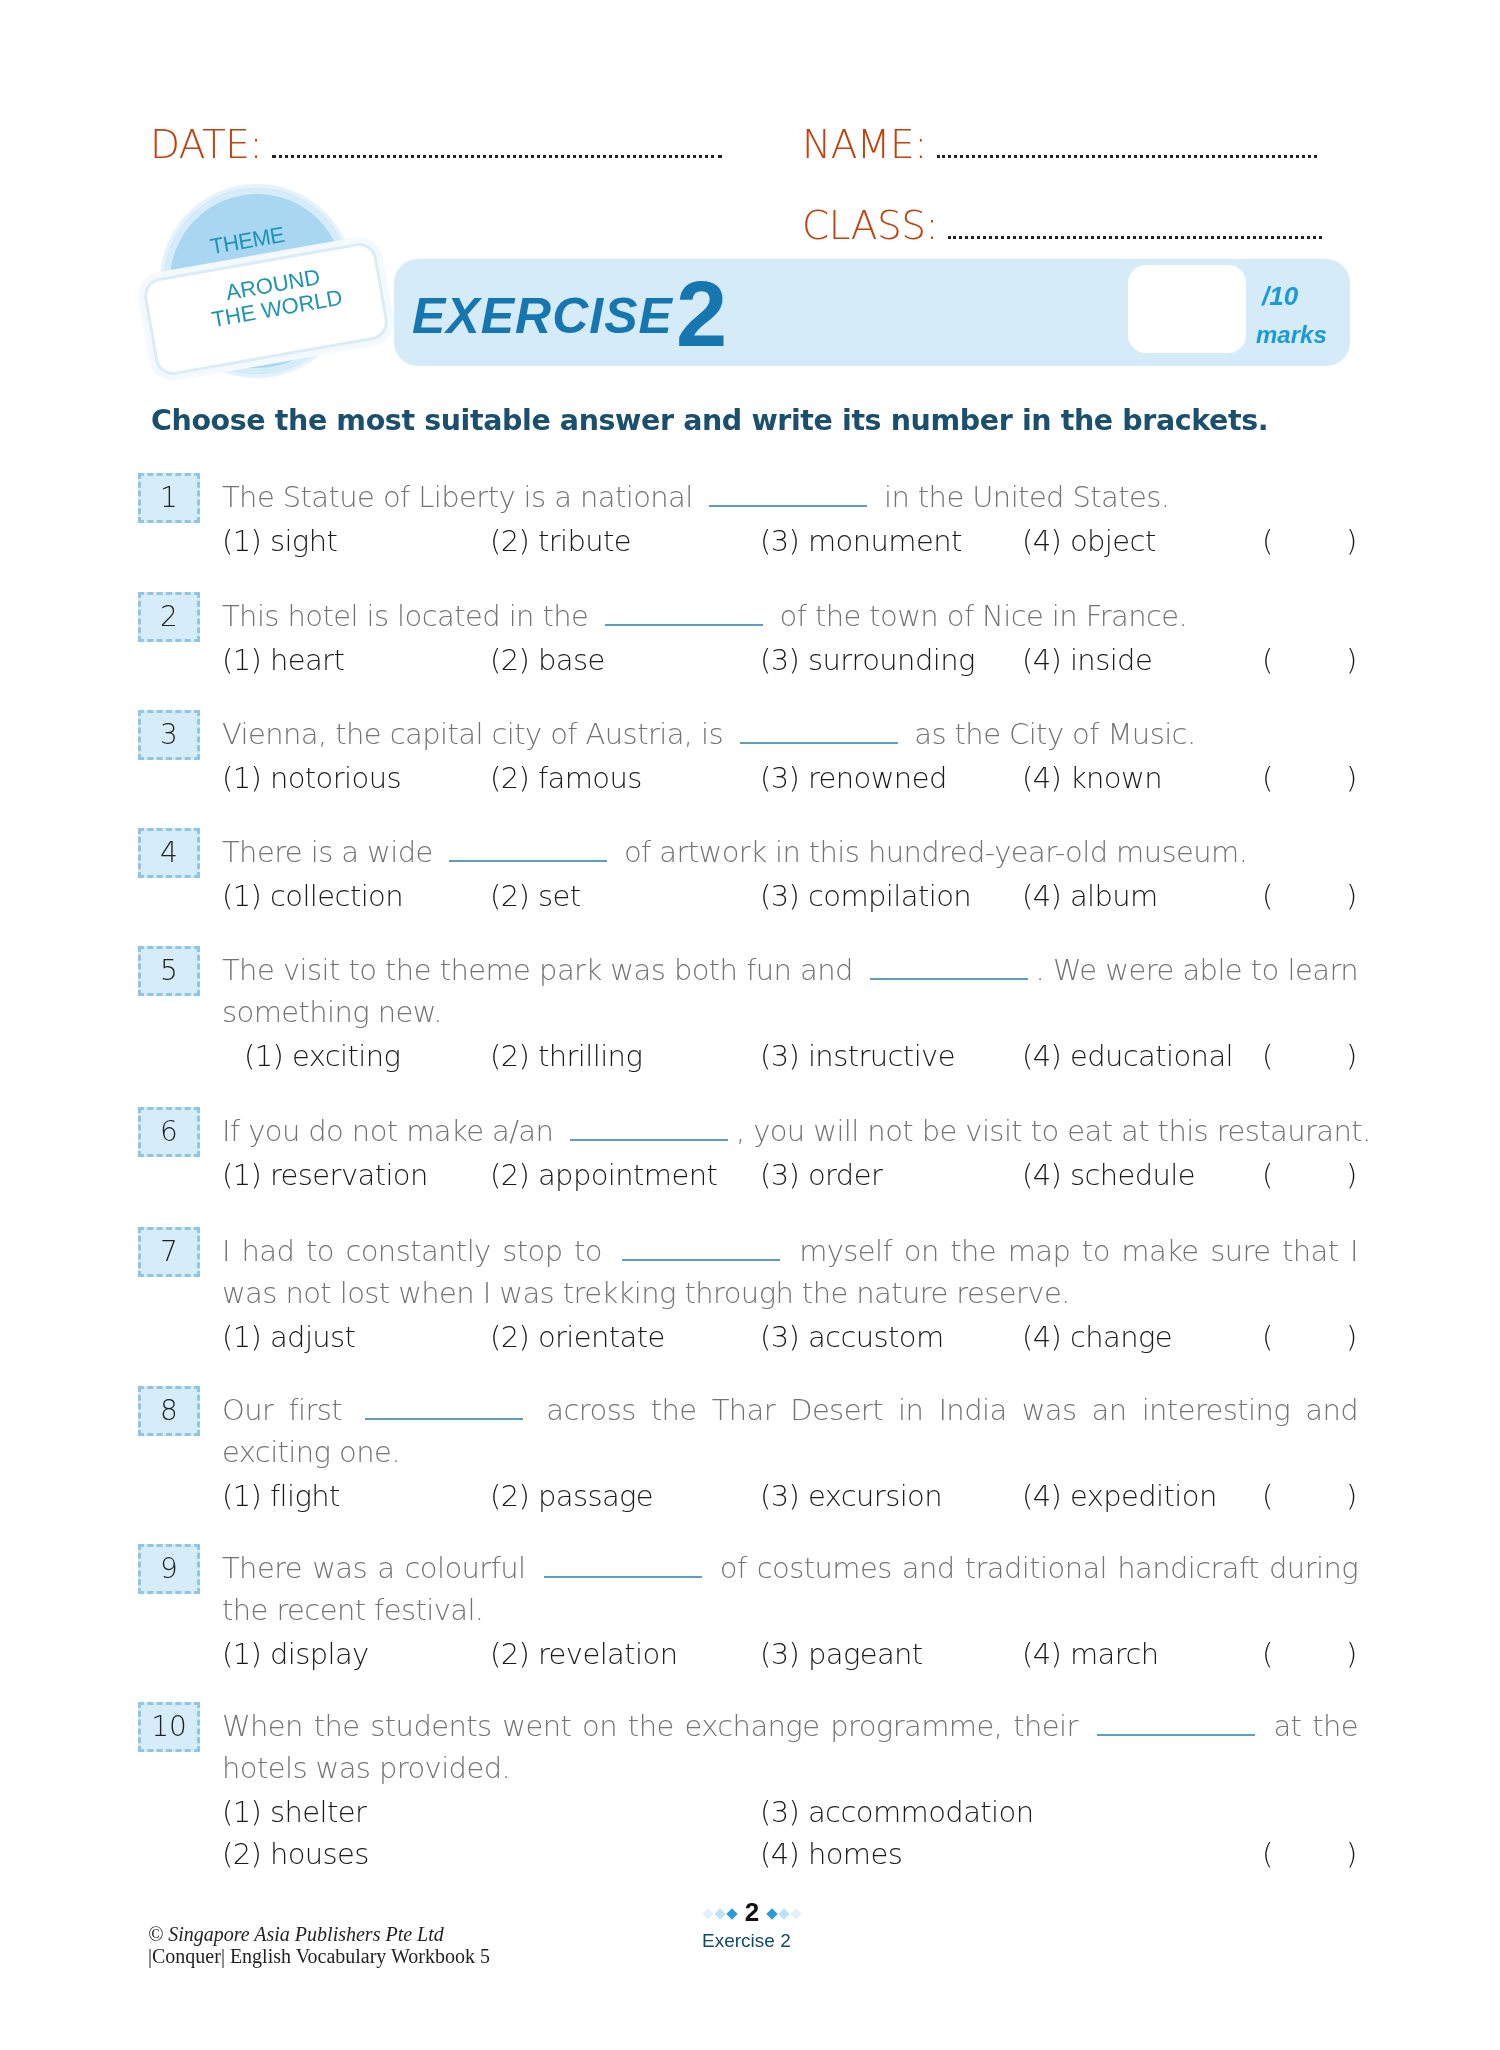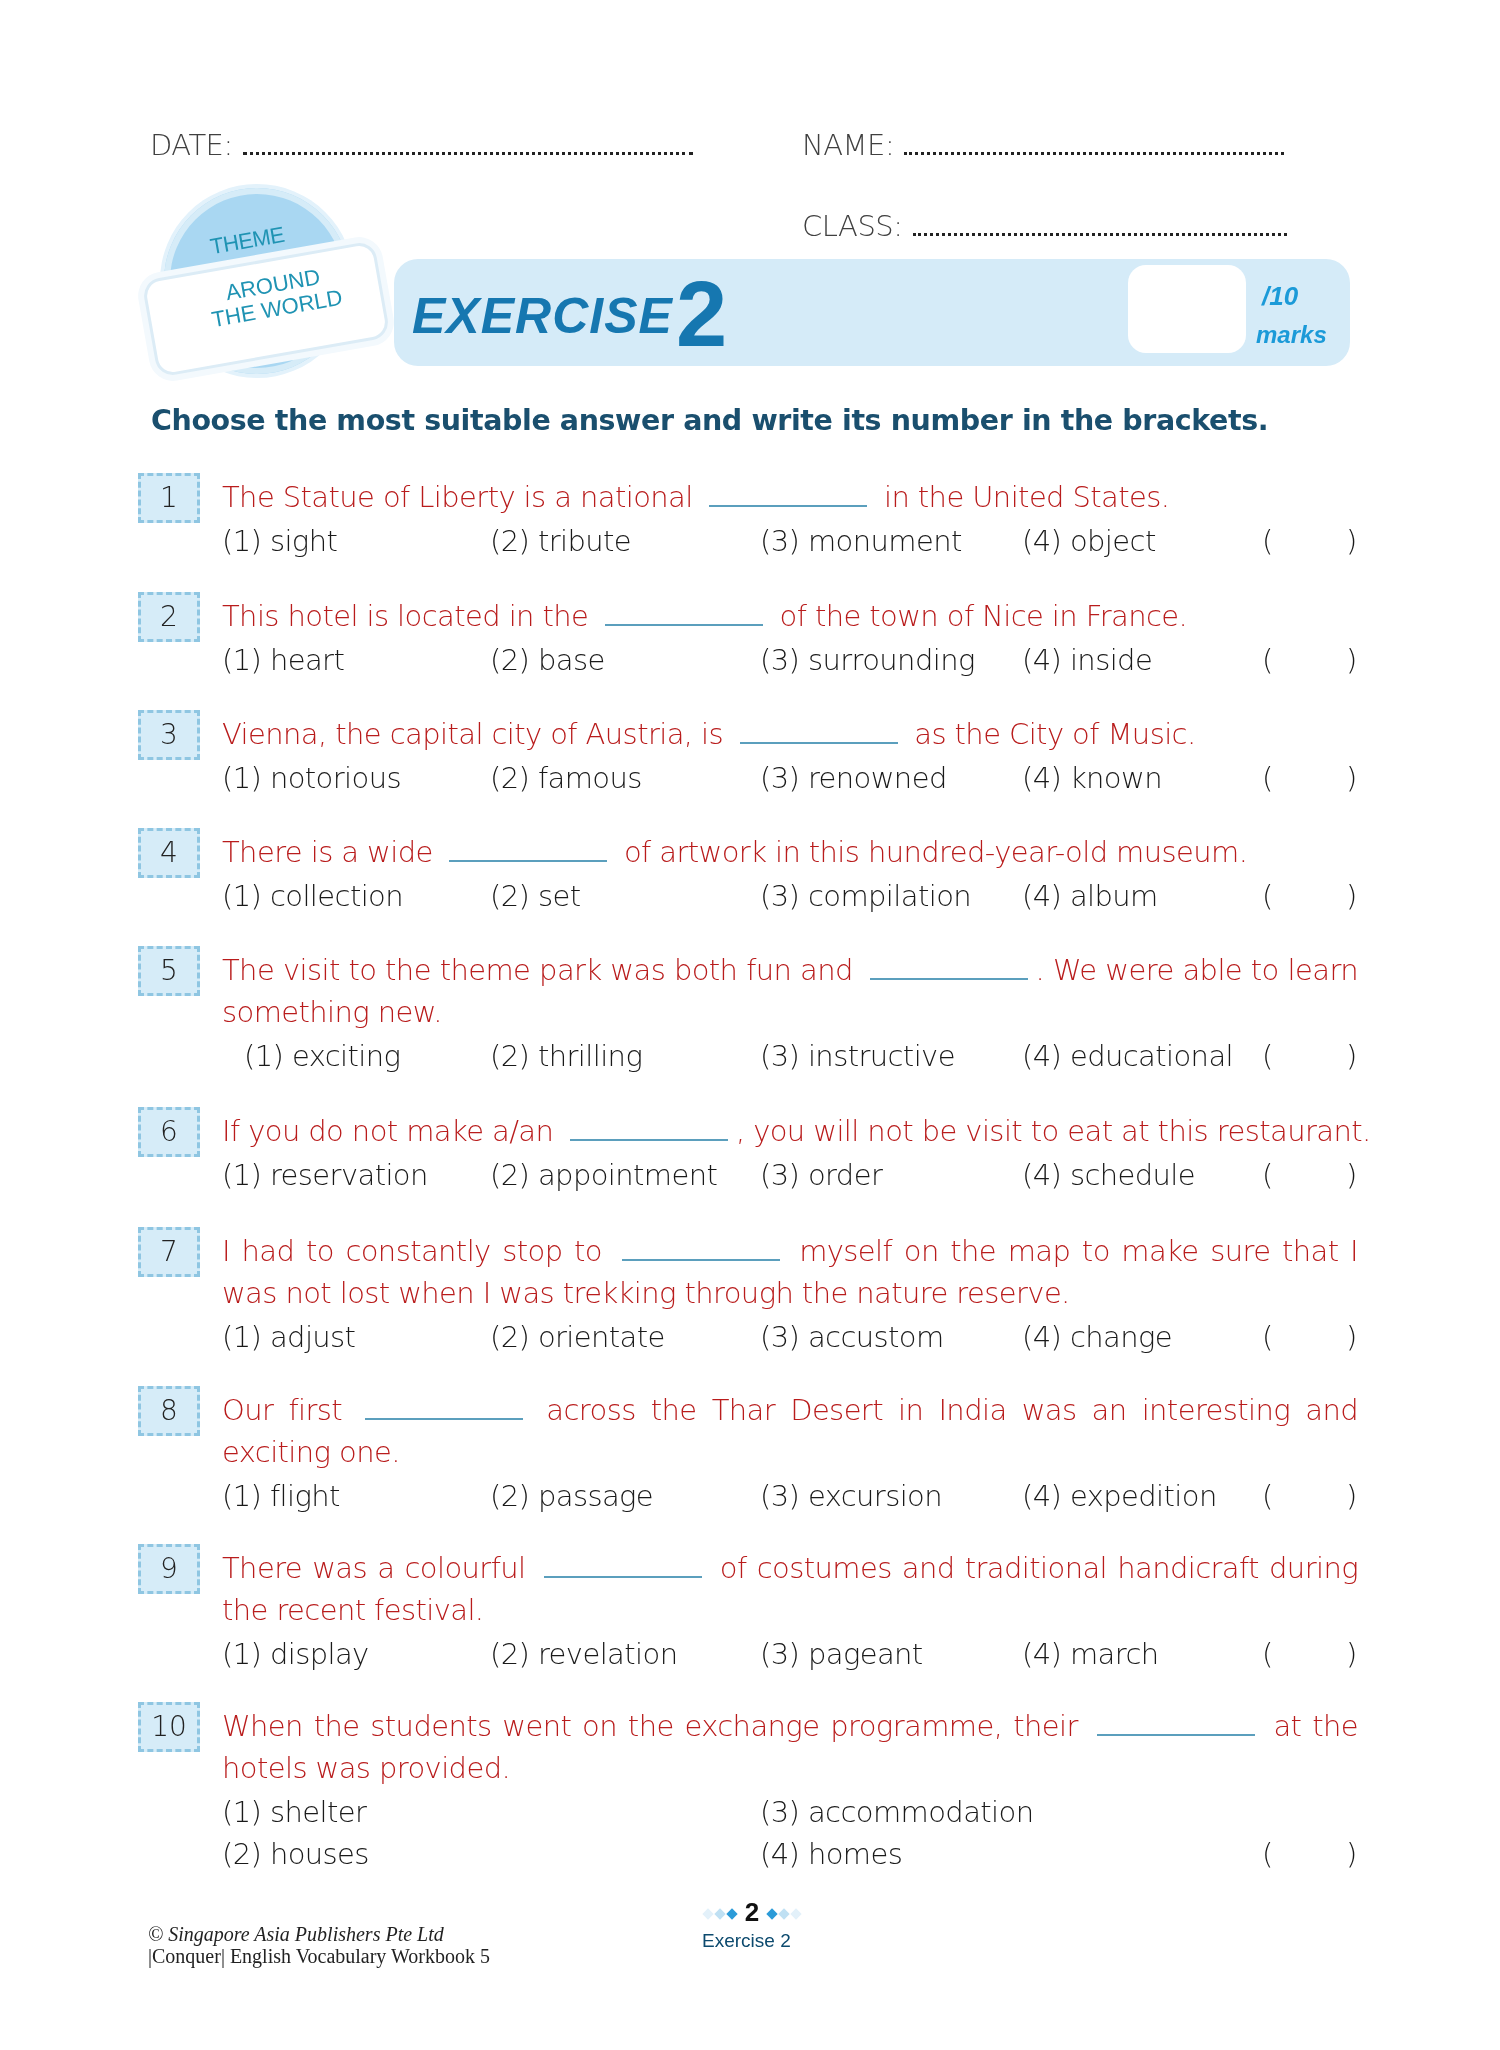--- a/index.html
+++ b/index.html
@@ -1,20 +1,20 @@
 <!DOCTYPE html>
 <html><head>
 <meta charset="utf-8">
 <style>
   html, body { margin:0; padding:0; background:#ffffff; }
   body { width:1500px; height:2050px; position:relative; overflow:hidden;
          font-family:"DejaVu Sans", sans-serif; color:#1a1a1a; }
   .abs { position:absolute; white-space:nowrap; }
 
-  .hdr-field { font-size:29px; font-weight:300; letter-spacing:-0.5px; line-height:34px; color:#404040; }
+  .hdr-field { font-size:39px; font-weight:300; letter-spacing:-0.5px; line-height:34px; color:#c2410c; }
   .dots { display:inline-block; border-bottom:3px dotted #222; vertical-align:baseline; height:1px; margin-left:10px; }
 
   
   .badge-circle { position:absolute; left:164px; top:188px; width:186px; height:186px; border-radius:50%;
                   background:#a9d7f2; box-shadow:0 0 0 6px #d6ecf8 inset, 0 0 0 4px #e3f2fb; }
   .badge-theme { position:absolute; left:210px; top:228px; font-size:22px; color:#1f93b3;
                  transform:rotate(-10deg); letter-spacing:-0.5px; font-family:"Liberation Sans", sans-serif; }
   .badge-tag { position:absolute; left:148px; top:260px; width:230px; height:92px; background:#ffffff;
                border:3px solid #dcecf6; border-radius:18px; transform:rotate(-10deg);
                box-shadow:0 0 0 6px #f3f9fd; }
@@ -33,21 +33,21 @@
   .score-total { position:absolute; left:1262px; top:274px; font-family:"Liberation Sans", sans-serif; font-weight:bold;
                  font-style:italic; font-size:26px; color:#1b9ad8; line-height:44px; }
   .score-label { position:absolute; left:1256px; top:322px; font-family:"Liberation Sans", sans-serif; font-weight:bold;
                  font-style:italic; font-size:24px; color:#1b9ad8; line-height:26px; }
 
   .instruction { position:absolute; left:151px; top:404px; font-size:28.5px; font-weight:bold; color:#1a4f6e; letter-spacing:-0.4px; }
 
   
   .qnum { position:absolute; left:138px; width:62px; height:50px; background:#d6ecf8;
           border:3px dashed #8fc6e2; box-sizing:border-box; text-align:center; font-size:28px; line-height:44px; color:#222; font-weight:300; }
-  .qtext { position:absolute; left:222px; width:1136px; font-size:29px; line-height:40px; font-weight:300; color:#b91c1c;
+  .qtext { position:absolute; left:222px; width:1136px; font-size:29px; line-height:40px; font-weight:300; color:#737373;
            letter-spacing:-0.6px; white-space:nowrap; }
   .qtext.justify { text-align:justify; text-align-last:justify; }
   .blank { display:inline-block; width:158px; border-bottom:2px solid #5b9fbd; height:1px; vertical-align:baseline; margin:0 8px; }
   .opt { position:absolute; font-size:29px; line-height:40px; font-weight:300; color:#1a1a1a; letter-spacing:-0.6px; white-space:nowrap; }
   .brk { position:absolute; font-size:29px; line-height:40px; font-weight:300; color:#1a1a1a; }
 
   
   .pagenum { position:absolute; left:697px; top:1897px; width:110px; text-align:center; font-family:"Liberation Sans", sans-serif; font-weight:bold; font-size:26px; color:#111; }
   .diamond { display:inline-block; width:8px; height:8px; transform:rotate(45deg); margin:0 2px; vertical-align:middle; }
   .footer-ex { position:absolute; left:702px; top:1930px; font-family:"Liberation Sans", sans-serif; font-size:19px; color:#0c4a6e; }

